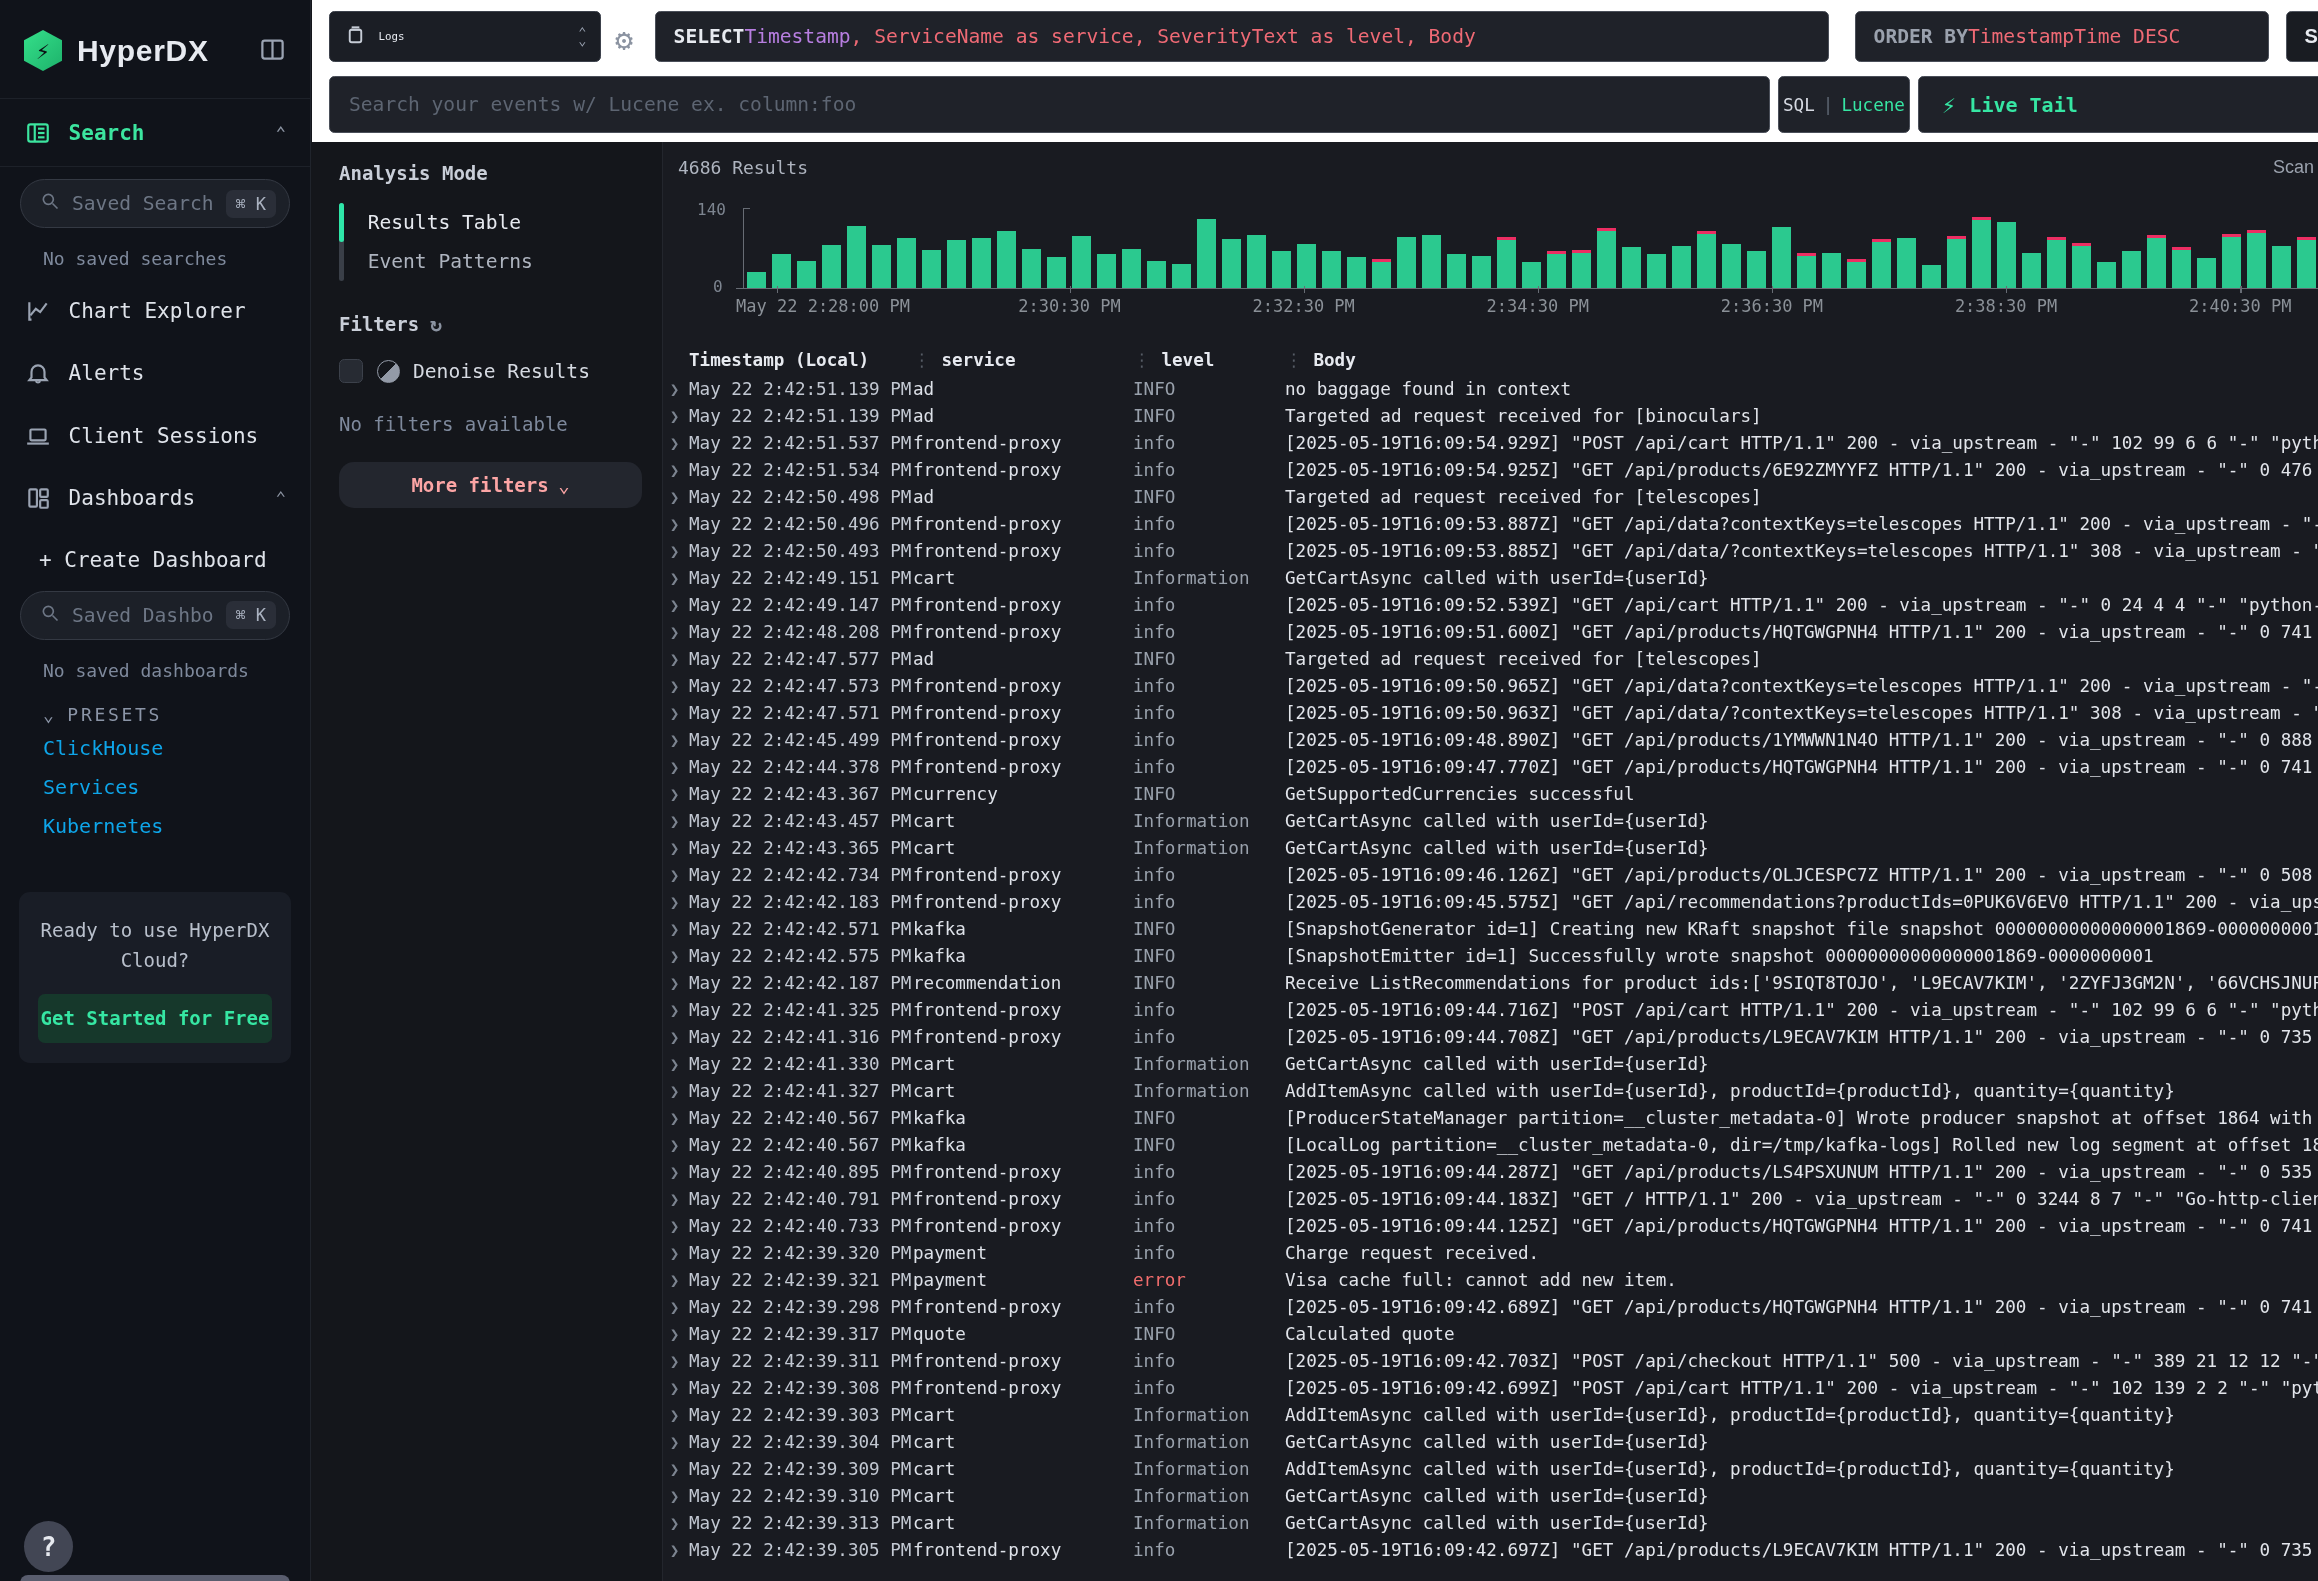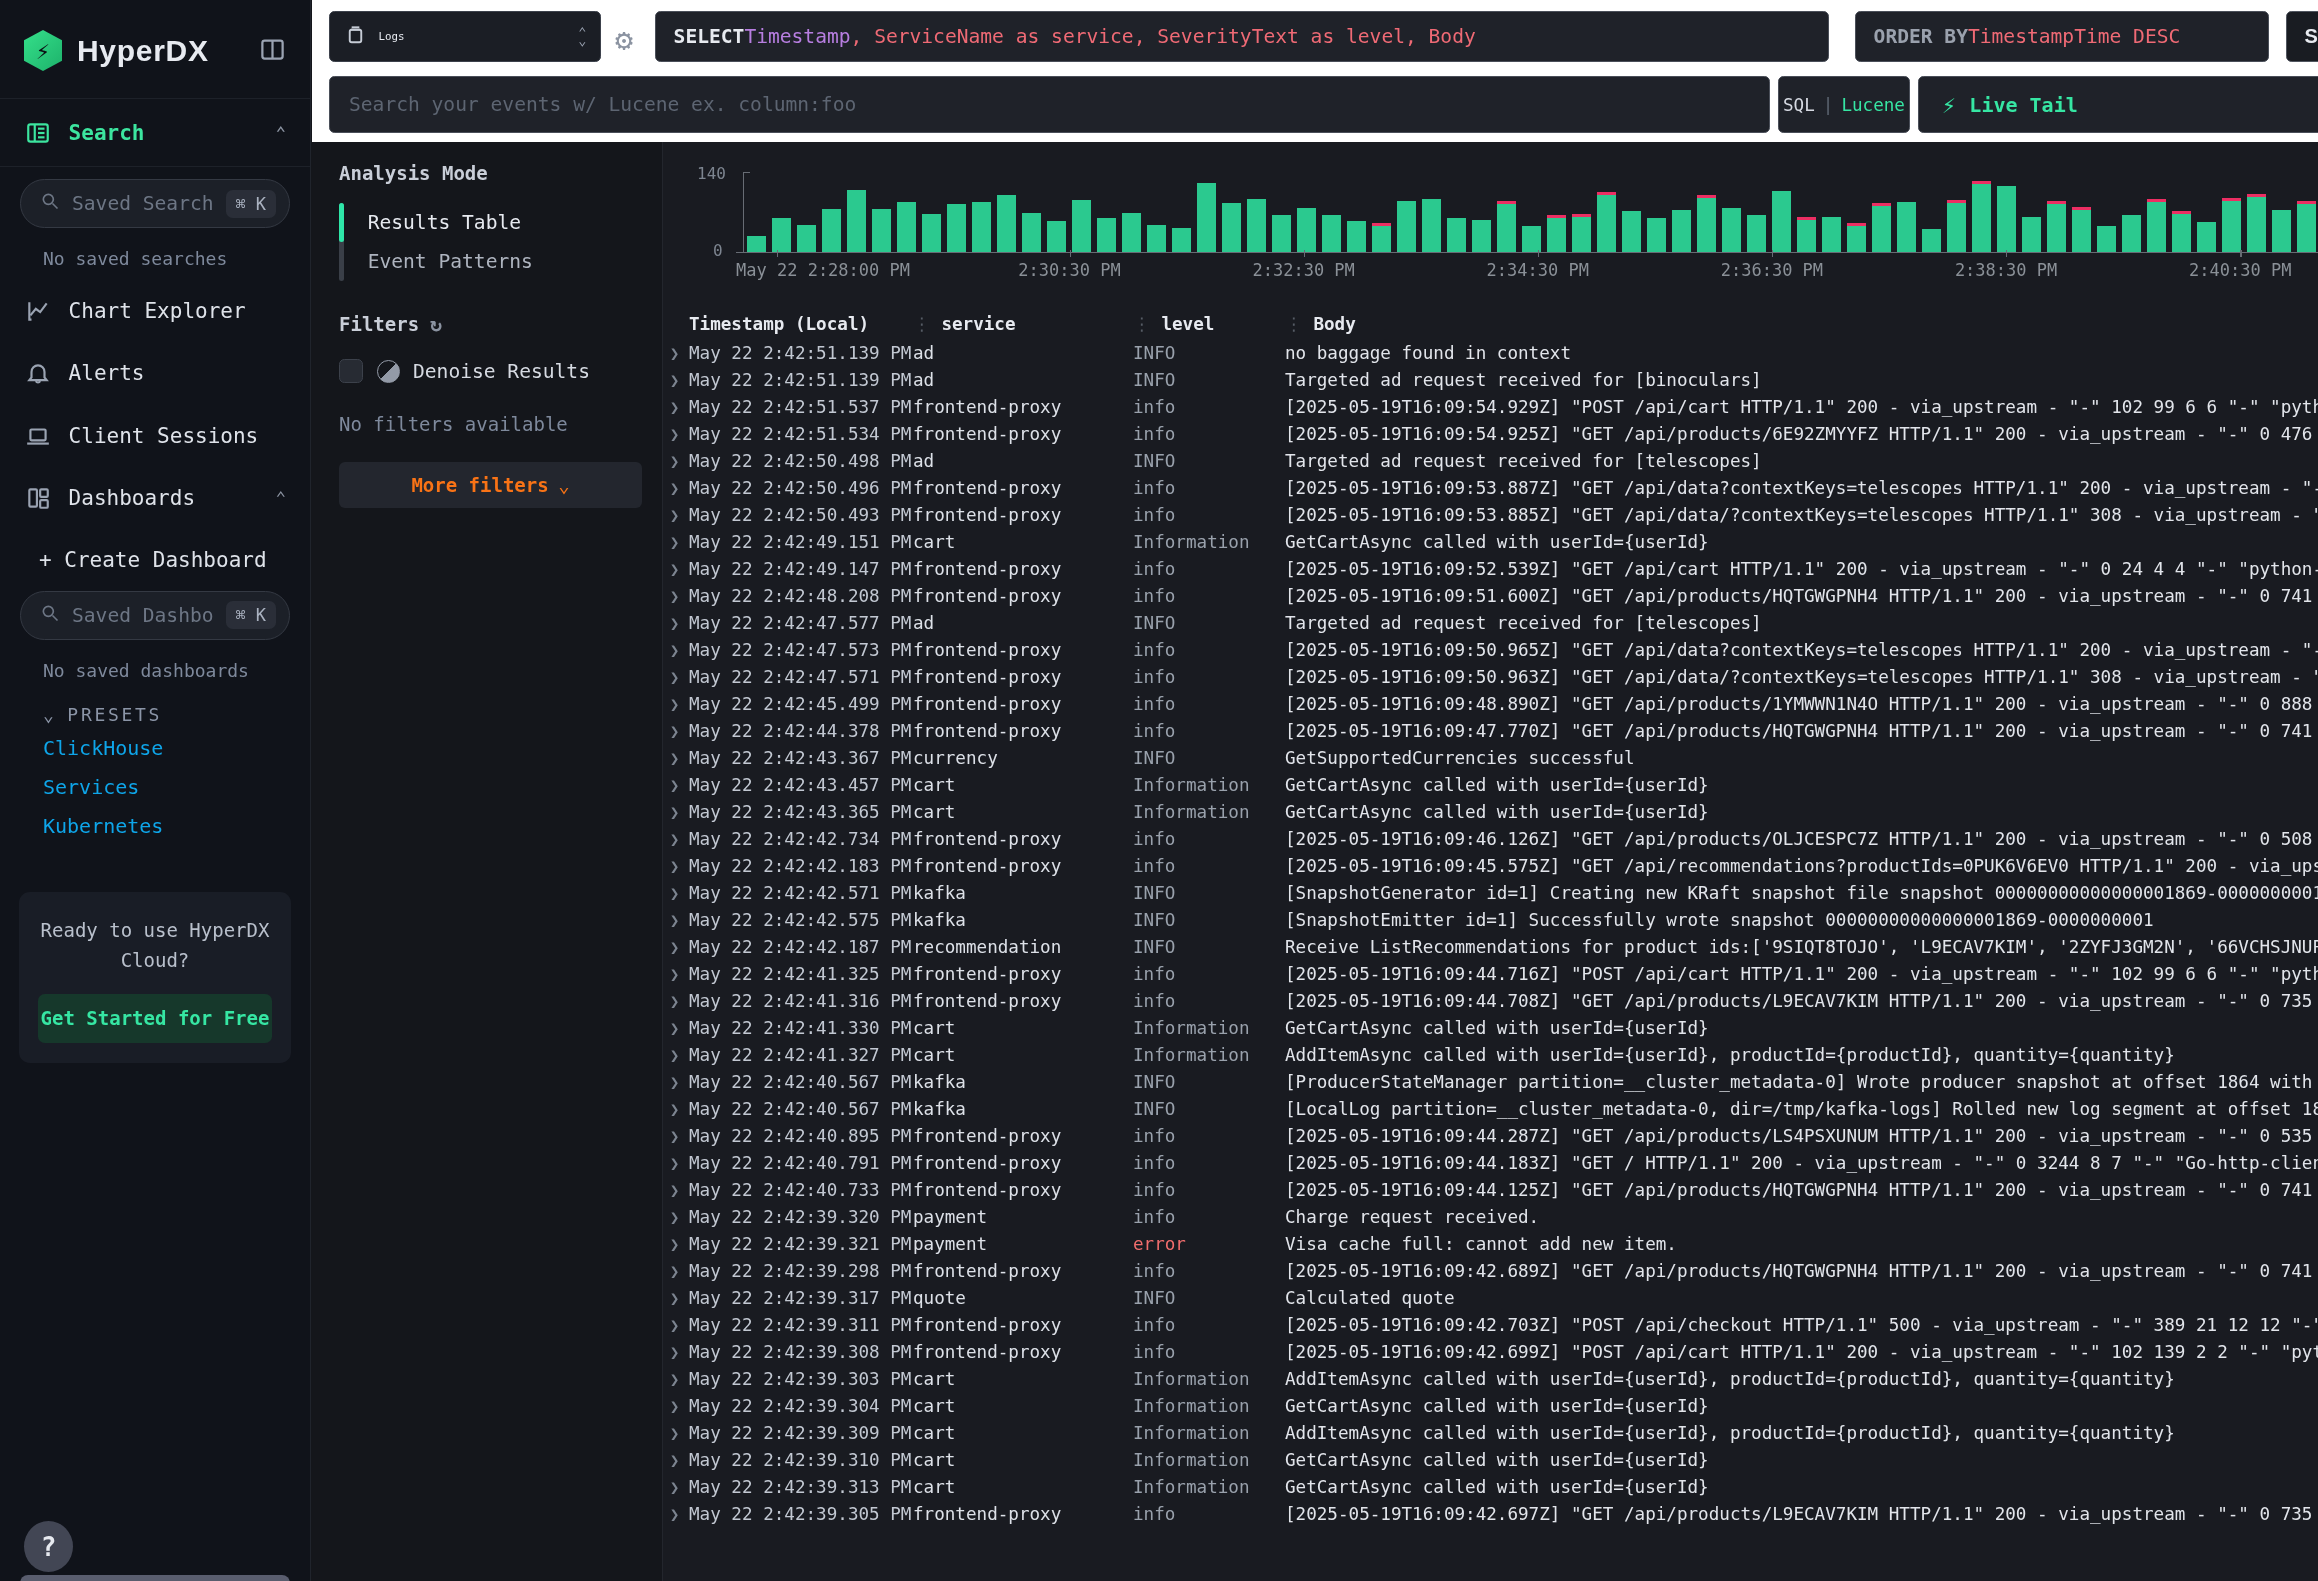--- a/index.html
+++ b/index.html
@@ -93,22 +93,22 @@
   .seg-item { font-size:19.6px; padding:8px 0 8px 24px; color:#aeb4bf; cursor:pointer; }
   .seg-item.on { color:#e7eaf0; }
   .filters-h { margin-top:31px; display:flex; align-items:center; gap:10.8px; }
   .refresh-icon { color:#8b93a1; font-size:20px; cursor:pointer; }
   .denoise-row { display:flex; align-items:center; gap:13.5px; margin-top:23px; cursor:pointer; }
   .checkbox { width:24px; height:24px; border-radius:5.4px; background:#272b33; border:1.4px solid #3c414b; }
   .denoise-icon { width:23px; height:23px; border-radius:50%; border:1.4px solid #aab2c0;
     background:linear-gradient(135deg,transparent 50%, #aab2c0 50%); opacity:.85; }
   .denoise-label { font-size:19.6px; color:#d6dae2; }
   .nofilters { color:#7e899c; font-size:19px; margin-top:30px; }
-  .morefilters { margin-top:27px; width:100%; background:#23262e; border:none; border-radius:6px;
-    color:#f97316; font-family:inherit; font-weight:bold; font-size:19px; padding:12px 0; cursor:pointer; }
+  .morefilters { margin-top:27px; width:100%; background:#23262e; border:none; border-radius:15px;
+    color:#fca5a5; font-family:inherit; font-weight:bold; font-size:19px; padding:12px 0; cursor:pointer; }
   .morefilters .chev { font-weight:normal; margin-left:9.5px; }
   
   .results { position:absolute; left:662px; top:142px; width:1656px; height:1440px; background:#191b21; border-left:1.4px solid #23262d; overflow:hidden; }
   .results-head { display:flex; padding:15px 4px 0 15px; font-size:18px; color:#aeb4bf; }
   .scan-frag { margin-left:auto; font-family:"Liberation Sans",sans-serif; color:#9aa1ad; white-space:nowrap; }
   .chart { position:relative; margin:6.8px 0 0 73px; height:103px; }
   .chart-bars { position:absolute; left:10.8px; right:0; bottom:0; top:0; display:flex; align-items:flex-end; gap:6px; overflow:hidden; }
   .cbar { width:19px; flex:0 0 19px; display:flex; flex-direction:column; cursor:pointer; }
   .cbar .err { background:#ec2e63; }
   .cbar .val { background:#2bc98f; }
@@ -327,20 +327,24 @@
       <span class="denoise-icon"></span>
       <span class="denoise-label">Denoise Results</span>
     </div>
 
     <div class="nofilters">No filters available</div>
 
     <button class="morefilters"><span>More filters</span><span class="chev">⌄</span></button>
   </div>
 
   <div class="results">
+    <div class="results-head">
+      <span>4686 Results</span>
+      <span class="scan-frag">Scan</span>
+    </div>
 
     <div class="chart">
       <span class="ylab ylab-max">140</span>
       <span class="ylab ylab-zero">0</span>
       <div class="yaxis-line"></div>
       <div class="chart-bars">
           <div class="cbar">
             <div class="val" style="height: 16px;"></div>
           </div>
           <div class="cbar">

